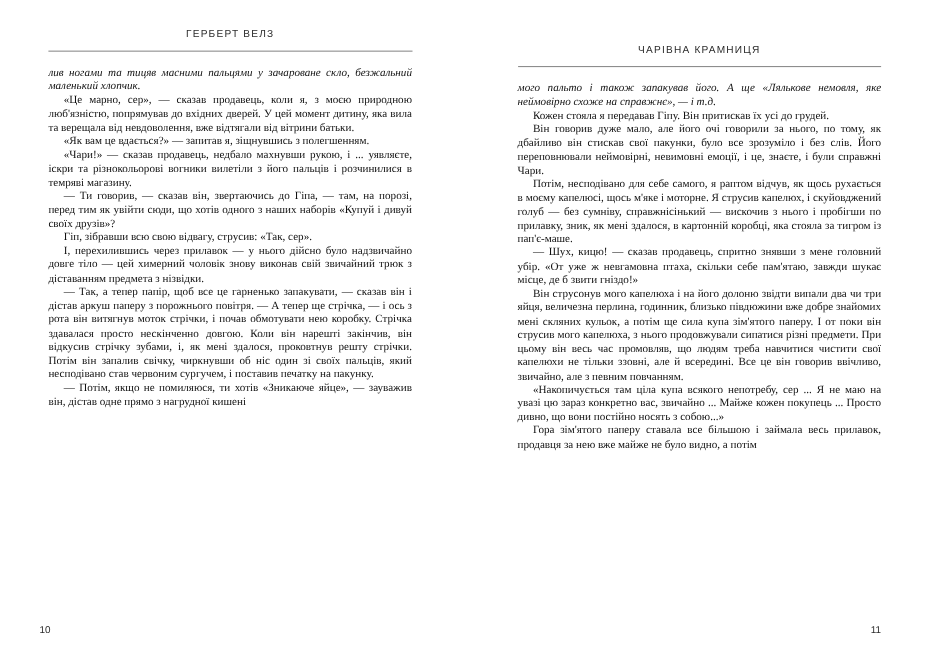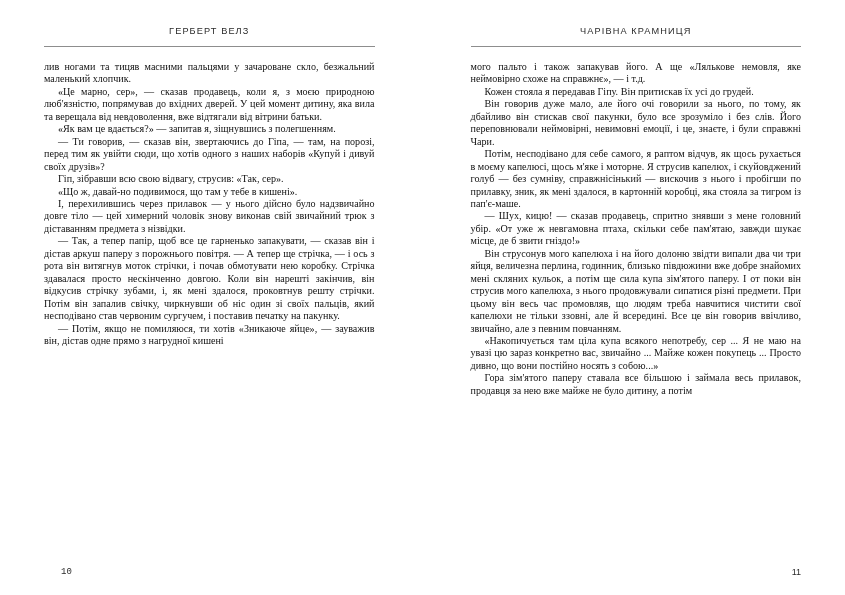--- a/index.html
+++ b/index.html
@@ -25,21 +25,21 @@
   .page {
     position: relative;
     box-sizing: border-box;
     width: 422px;
     height: 595px;
   }
   .page.left {
     padding: 26px 36px 20px 44px;
   }
   .page.right {
-    padding: 26px 44px 20px 36px;
+    padding: 40px 44px 20px 36px;
   }
   .running-head {
     font-family: "Liberation Sans", sans-serif;
     font-size: 9.2px;
     letter-spacing: 1.1px;
     text-transform: uppercase;
     color: #2b2b2b;
     text-align: center;
     margin: 0 0 6px 0;
     height: 14px;
@@ -57,29 +57,30 @@
     text-justify: inter-word;
     hyphens: none;
     color: #111111;
   }
   .body-text p {
     margin: 0;
     text-indent: 14px;
   }
   .body-text p.noindent {
     text-indent: 0;
+    font-style: italic;
   }
   .folio {
     position: absolute;
     bottom: 18px;
     font-family: "Liberation Sans", sans-serif;
     font-size: 9px;
     color: #2b2b2b;
   }
-  .page.left .folio { left: 61px; font-family: Liberation Mono, monospace; }
+  .page.left .folio { left: 36px; }
   .page.right .folio { right: 44px; }
   .gutter-shade {
     position: absolute;
     top: 0;
     left: 422px;
     width: 1px;
     height: 595px;
     background: transparent;
   }
 </style>
@@ -88,41 +89,41 @@
 
 <div class="spread">
 
   <div class="page left">
     <div class="running-head">Герберт Велз</div>
     <hr class="rule">
     <div class="body-text">
       <p class="noindent">лив ногами та тицяв масними пальцями у зачароване скло, безжальний маленький хлопчик.</p>
       <p>«Це марно, сер», — сказав продавець, коли я, з моєю природною люб'язністю, попрямував до вхідних дверей. У цей момент дитину, яка вила та верещала від невдоволення, вже відтягали від вітрини батьки.</p>
       <p>«Як вам це вдається?» — запитав я, зіщнувшись з полегшенням.</p>
+      <p>«Чари!» — сказав продавець, недбало махнувши рукою, і ... уявляєте, іскри та різнокольорові вогники вилетіли з його пальців і розчинилися в темряві магазину.</p>
       <p>— Ти говорив, — сказав він, звертаючись до Гіпа, — там, на порозі, перед тим як увійти сюди, що хотів одного з наших наборів «Купуй і дивуй своїх друзів»?</p>
       <p>Гіп, зібравши всю свою відвагу, струсив: «Так, сер».</p>
-      <p>«Що ж, давай-но подивимося, що там у тебе в кишені».</p>
       <p>І, перехилившись через прилавок — у нього дійсно було надзвичайно довге тіло — цей химерний чоловік знову виконав свій звичайний трюк з діставанням предмета з нізвідки.</p>
       <p>— Так, а тепер папір, щоб все це гарненько запакувати, — сказав він і дістав аркуш паперу з порожнього повітря. — А тепер ще стрічка, — і ось з рота він витягнув моток стрічки, і почав обмотувати нею коробку. Стрічка здавалася просто нескінченно довгою. Коли він нарешті закінчив, він відкусив стрічку зубами, і, як мені здалося, проковтнув решту стрічки. Потім він запалив свічку, чиркнувши об ніс один зі своїх пальців, який несподівано став червоним сургучем, і поставив печатку на пакунку.</p>
       <p>— Потім, якщо не помиляюся, ти хотів «Зникаюче яйце», — зауважив він, дістав одне прямо з нагрудної кишені</p>
     </div>
     <div class="folio">10</div>
   </div>
 
   <div class="gutter-shade"></div>
 
   <div class="page right">
     <div class="running-head">Чарівна крамниця</div>
     <hr class="rule">
     <div class="body-text">
       <p class="noindent">мого пальто і також запакував його. А ще «Лялькове немовля, яке неймовірно схоже на справжнє», — і т.д.</p>
       <p>Кожен стояла я передавав Гіпу. Він притискав їх усі до грудей.</p>
       <p>Він говорив дуже мало, але його очі говорили за нього, по тому, як дбайливо він стискав свої пакунки, було все зрозуміло і без слів. Його переповнювали неймовірні, невимовні емоції, і це, знаєте, і були справжні Чари.</p>
       <p>Потім, несподівано для себе самого, я раптом відчув, як щось рухається в моєму капелюсі, щось м'яке і моторне. Я струсив капелюх, і скуйовджений голуб — без сумніву, справжнісінький — вискочив з нього і пробігши по прилавку, зник, як мені здалося, в картонній коробці, яка стояла за тигром із пап'є-маше.</p>
       <p>— Шух, кицю! — сказав продавець, спритно знявши з мене головний убір. «От уже ж невгамовна птаха, скільки себе пам'ятаю, завжди шукає місце, де б звити гніздо!»</p>
       <p>Він струсонув мого капелюха і на його долоню звідти випали два чи три яйця, величезна перлина, годинник, близько півдюжини вже добре знайомих мені скляних кульок, а потім ще сила купа зім'ятого паперу. І от поки він струсив мого капелюха, з нього продовжували сипатися різні предмети. При цьому він весь час промовляв, що людям треба навчитися чистити свої капелюхи не тільки ззовні, але й всередині. Все це він говорив ввічливо, звичайно, але з певним повчанням.</p>
       <p>«Накопичується там ціла купа всякого непотребу, сер ... Я не маю на увазі цю зараз конкретно вас, звичайно ... Майже кожен покупець ... Просто дивно, що вони постійно носять з собою...»</p>
-      <p>Гора зім'ятого паперу ставала все більшою і займала весь прилавок, продавця за нею вже майже не було дитину, а потім</p>
+      <p>Гора зім'ятого паперу ставала все більшою і займала весь прилавок, продавця за нею вже майже не було видно, а потім</p>
     </div>
     <div class="folio">11</div>
   </div>
 
 </div>
 
 </body></html>

